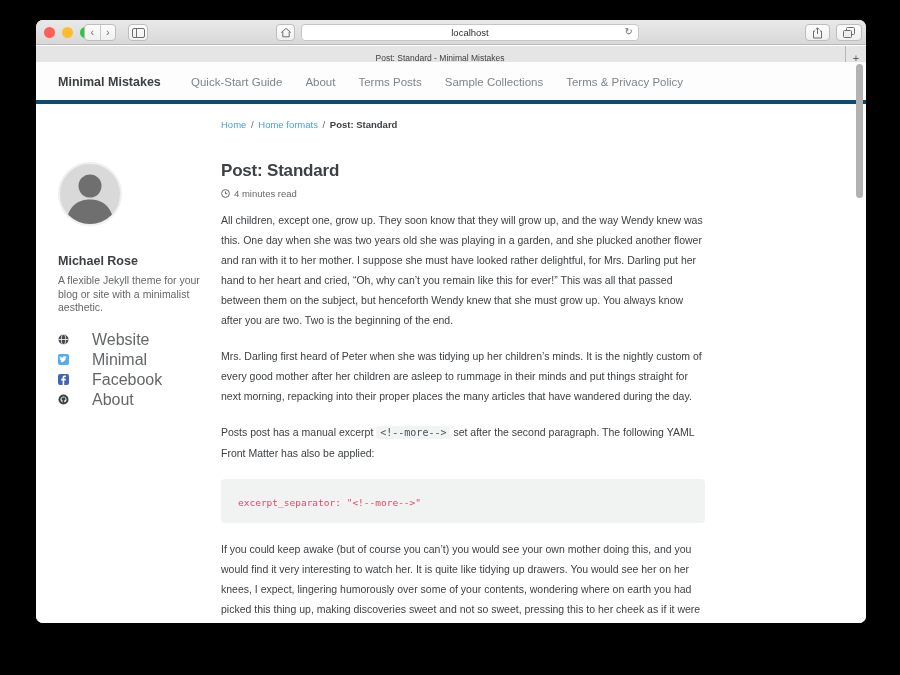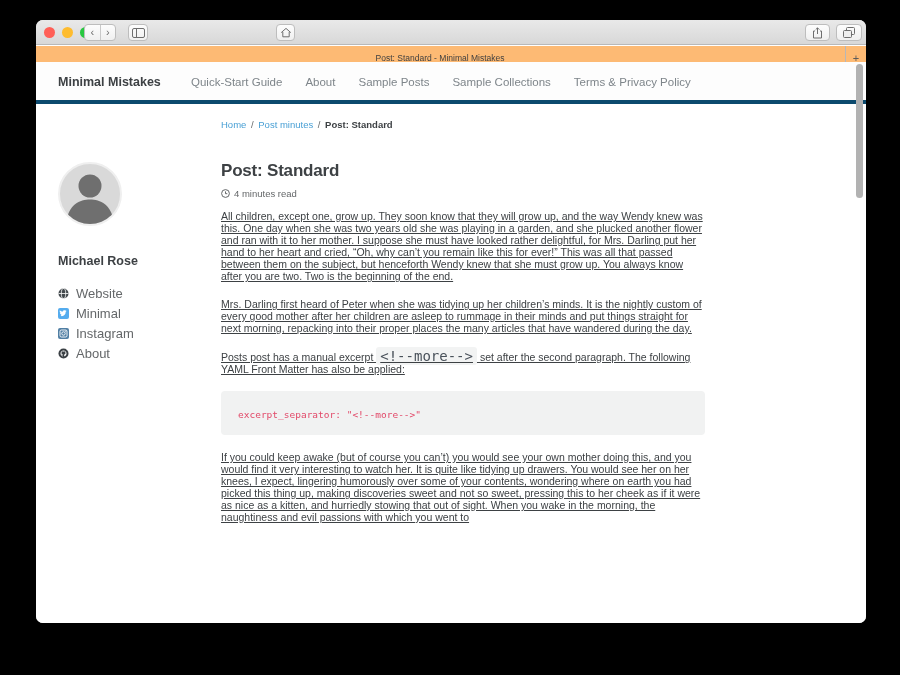--- a/index.html
+++ b/index.html
@@ -19,21 +19,21 @@
     background:linear-gradient(#fdfdfd,#f0f0f0); border:1px solid #bdbdbd; border-radius:4px; }
   .seg span { flex:1; text-align:center; font-size:11px; line-height:14px; color:#707070; }
   .seg span:first-child { border-right:1px solid #c9c9c9; }
   .tb-btn { position:absolute; top:4px; height:17px; background:linear-gradient(#fdfdfd,#f0f0f0);
     border:1px solid #bdbdbd; border-radius:4px; display:flex; align-items:center; justify-content:center; }
   .url-field { position:absolute; left:265px; top:4px; width:338px; height:17px; background:#fff;
     border:1px solid #c6c6c6; border-radius:4px; font-size:9.5px; color:#2e2e2e;
     display:flex; align-items:center; justify-content:center; }
   .reload { position:absolute; right:5px; top:1px; font-size:10px; color:#6e6e6e;
     font-family:"DejaVu Sans",sans-serif; }
-  .tabbar { position:absolute; left:0; top:26px; right:0; height:24px; background:#fdba74;
+  .tabbar { position:absolute; left:0; top:26px; right:0; height:24px; background:#e5e5e5;
     border-bottom:1px solid #ababab; }
   .tab-title { position:absolute; left:0; right:22px; top:0; bottom:0; font-size:8.5px; color:#3f3f3f;
     display:flex; align-items:center; justify-content:center; }
   .newtab { position:absolute; right:0; top:0; bottom:0; width:21px; border-left:1px solid #b7b7b7;
     font-size:11px; color:#5a5a5a; display:flex; align-items:center; justify-content:center; }
   .scroll-thumb { position:absolute; right:3px; top:44px; width:7px; height:134px;
     background:#b2b2b2; border-radius:4px; z-index:9; }
 
   
   .page { position:absolute; left:0; top:42px; right:0; bottom:0; background:#fff; overflow:hidden; }
@@ -46,30 +46,30 @@
   .breadcrumb .lnk { color:#4aa0d5; text-decoration:underline; text-decoration-color:rgba(74,160,213,.0); }
   .breadcrumb .cur { font-weight:bold; }
   .breadcrumb .sep { color:#646769; padding:0 2px; }
 
   .sidebar { position:absolute; left:22px; top:100px; width:152px; }
   .avatar { width:64px; height:64px; }
   .author-name { margin-top:24px; font-size:12.5px; font-weight:bold; color:#3d4144; }
   .author-bio { margin-top:6px; font-size:10.5px; line-height:13.5px; color:#646769; width:142px; }
   .author-links { margin-top:15px; }
   .author-link { display:flex; align-items:center; gap:7px; height:20px; }
-  .author-link .txt { font-size:13px; color:#646769; }
+  .author-link .txt { font-size:16px; color:#646769;margin-left:16px; }
   .s-icon { width:11px; height:11px; flex:0 0 11px; }
 
   .main { position:absolute; left:185px; top:99px; width:484px; }
   .post-title { font-size:17px; font-weight:bold; color:#3d4144; letter-spacing:-.2px; }
   .post-meta { margin-top:7px; display:flex; align-items:center; gap:4px;
     font-size:9.5px; color:#646769; }
-  .body-copy p { font-size:10.5px; line-height:12px; color:#3d4144; margin:11px 0 16px;text-decoration:underline; }
+  .body-copy p { font-size:10.5px; line-height:20px; color:#3d4144; margin:11px 0 16px; }
   .body-copy p + p { margin-top:12px; }
-  code.inline { font-family:"DejaVu Sans Mono",monospace; font-size:14px; background:#f2f3f3;
+  code.inline { font-family:"DejaVu Sans Mono",monospace; font-size:10px; background:#f2f3f3;
     border-radius:3px; padding:1px 4px; color:#49515a; }
   .codeblock { background:#f1f2f2; border-radius:4px; padding:13px 17px; margin:14px 0 16px; }
   .codeblock code { font-family:"DejaVu Sans Mono",monospace; font-size:9.5px; color:#e24969; }
 </style>
 </head>
 <body>
 
 <div class="window">
 
   <div class="toolbar">
@@ -86,20 +86,24 @@
       <svg class="tb-ic" width="13" height="10" viewBox="0 0 13 10">
         <rect x="0.5" y="0.5" width="12" height="9" rx="1.5" fill="none" stroke="#6e6e6e"></rect>
         <line x1="4.5" y1="0.5" x2="4.5" y2="9.5" stroke="#6e6e6e"></line>
       </svg>
     </div>
     <div class="tb-btn" style="left:240px; width:19px;">
       <svg width="12" height="11" viewBox="0 0 12 11">
         <path d="M1.2 5.6 L6 1.4 L10.8 5.6 M2.8 5 V9.8 H9.2 V5" fill="none" stroke="#6e6e6e" stroke-width="1"></path>
       </svg>
     </div>
+    <div class="url-field">
+      <span>localhost</span>
+      <span class="reload">↻</span>
+    </div>
     <div class="tb-btn" style="left:769px; width:25px;">
       <svg width="11" height="12" viewBox="0 0 11 12">
         <path d="M3 4 H1.5 V11 H9.5 V4 H8" fill="none" stroke="#6e6e6e"></path>
         <line x1="5.5" y1="1" x2="5.5" y2="7" stroke="#6e6e6e"></line>
         <path d="M3.7 2.6 L5.5 0.8 L7.3 2.6" fill="none" stroke="#6e6e6e"></path>
       </svg>
     </div>
     <div class="tb-btn" style="left:800px; width:26px;">
       <svg width="12" height="11" viewBox="0 0 12 11">
         <rect x="3.5" y="0.5" width="8" height="7" rx="1" fill="none" stroke="#6e6e6e"></rect>
@@ -115,72 +119,71 @@
 
   <div class="scroll-thumb"></div>
 
   <div class="page">
 
     <div class="masthead">
       <div class="site-title">Minimal Mistakes</div>
       <div class="nav">
         <span>Quick-Start Guide</span>
         <span>About</span>
-        <span>Sample Posts</span>
+        <span>Terms Posts</span>
         <span>Sample Collections</span>
         <span>Terms &amp; Privacy Policy</span>
       </div>
     </div>
 
     <div class="breadcrumb">
       <span class="lnk">Home</span>
       <span class="sep">/</span>
-      <span class="lnk">Post minutes</span>
+      <span class="lnk">Home formats</span>
       <span class="sep">/</span>
       <span class="cur">Post: Standard</span>
     </div>
 
     <div class="sidebar">
       <svg class="avatar" viewBox="0 0 64 64">
         <defs>
             <clipPath id="avclip">
               <circle cx="32" cy="32" r="30"></circle>
             </clipPath>
           </defs>
         <circle cx="32" cy="32" r="31" fill="#d9d9d9" stroke="#efefef" stroke-width="2"></circle>
         <g clip-path="url(#avclip)">
           <circle cx="32" cy="24" r="11.5" fill="#6f6f6f"></circle>
           <path d="M8 62 C10 42 22 37.5 32 37.5 C42 37.5 54 42 56 62 Z" fill="#6f6f6f"></path>
         </g>
       </svg>
       <div class="author-name">Michael Rose</div>
+      <div class="author-bio">A flexible Jekyll theme for your blog or site with a minimalist aesthetic.</div>
       <div class="author-links">
         <div class="author-link">
           <svg class="s-icon" viewBox="0 0 11 11">
             <circle cx="5.5" cy="5.5" r="5" fill="#43494d"></circle>
             <ellipse cx="5.5" cy="5.5" rx="2.2" ry="5" fill="none" stroke="#fff" stroke-width=".8"></ellipse>
             <line x1="0.5" y1="5.5" x2="10.5" y2="5.5" stroke="#fff" stroke-width=".8"></line>
           </svg>
           <span class="txt">Website</span>
         </div>
         <div class="author-link">
           <svg class="s-icon" viewBox="0 0 11 11">
             <rect width="11" height="11" rx="2" fill="#55acee"></rect>
             <path d="M2.2 8.2 c3.4 .4 5.5 -1.8 5.5 -4.3 l.9 -.9 -1 .2 .8 -1 -1.2 .4 c-.9 -.9 -2.4 -.4 -2.3 1 -1.3 -.1 -2.4 -.7 -3 -1.4 -.5 1.2 0 2.3 .9 2.8 l-.9 -.2 c.1 1 .9 1.8 1.8 2 l-1 .1 c.3 .8 1 1.3 2 1.3 z" fill="#fff"></path>
           </svg>
           <span class="txt">Minimal</span>
         </div>
         <div class="author-link">
           <svg class="s-icon" viewBox="0 0 11 11">
-            <rect width="11" height="11" rx="2" fill="#517fa4"></rect>
-            <rect x="2" y="2" width="7" height="7" rx="1.4" fill="none" stroke="#fff" stroke-width=".9"></rect>
-            <circle cx="5.5" cy="5.5" r="1.7" fill="none" stroke="#fff" stroke-width=".9"></circle>
-            <circle cx="7.8" cy="3.2" r=".6" fill="#fff"></circle>
-          </svg>
-          <span class="txt">Instagram</span>
+            <rect width="11" height="11" rx="2" fill="#4267b2"></rect>
+            <path d="M6.2 11 V6.4 h1.4 l.2-1.6 H6.2 V3.8 c0-.5 .2-.8 .8-.8 h.9 V1.6 C7.6 1.5 7.1 1.5 6.6 1.5 c-1.2 0-2 .7-2 2 v1.3 H3.2 v1.6 h1.4 V11 Z" fill="#fff"></path>
+          </svg>
+          <span class="txt">Facebook</span>
         </div>
         <div class="author-link">
           <svg class="s-icon" viewBox="0 0 11 11">
             <circle cx="5.5" cy="5.5" r="5" fill="#3b4045"></circle>
             <path d="M3.2 1.6 L4.4 2.4 H6.6 L7.8 1.6 Z" fill="#3b4045"></path>
             <path d="M5.5 2.6 c-1.7 0-3 1.3-3 3 0 1.3 .9 2.5 2.1 2.9 .1 0 .2 0 .2-.2 v-.7 c-.9 .2-1.1-.4-1.1-.4 -.2-.4-.4-.5-.4-.5 -.3-.2 0-.2 0-.2 .3 0 .5 .3 .5 .3 .3 .5 .8 .4 1 .3 0-.2 .1-.4 .2-.5 -.7-.1-1.5-.4-1.5-1.6 0-.4 .1-.7 .3-.9 0-.1-.1-.4 0-.8 0 0 .3-.1 .9 .3 .3-.1 .6-.1 .8-.1 .3 0 .6 0 .8 .1 .6-.4 .9-.3 .9-.3 .2 .4 .1 .7 0 .8 .2 .2 .3 .5 .3 .9 0 1.3-.8 1.5-1.5 1.6 .1 .1 .2 .3 .2 .6 v.9 c0 .1 .1 .2 .2 .2 1.2-.4 2.1-1.5 2.1-2.9 0-1.7-1.3-3-3-3z" fill="#fff"></path>
           </svg>
           <span class="txt">About</span>
         </div>
       </div>

